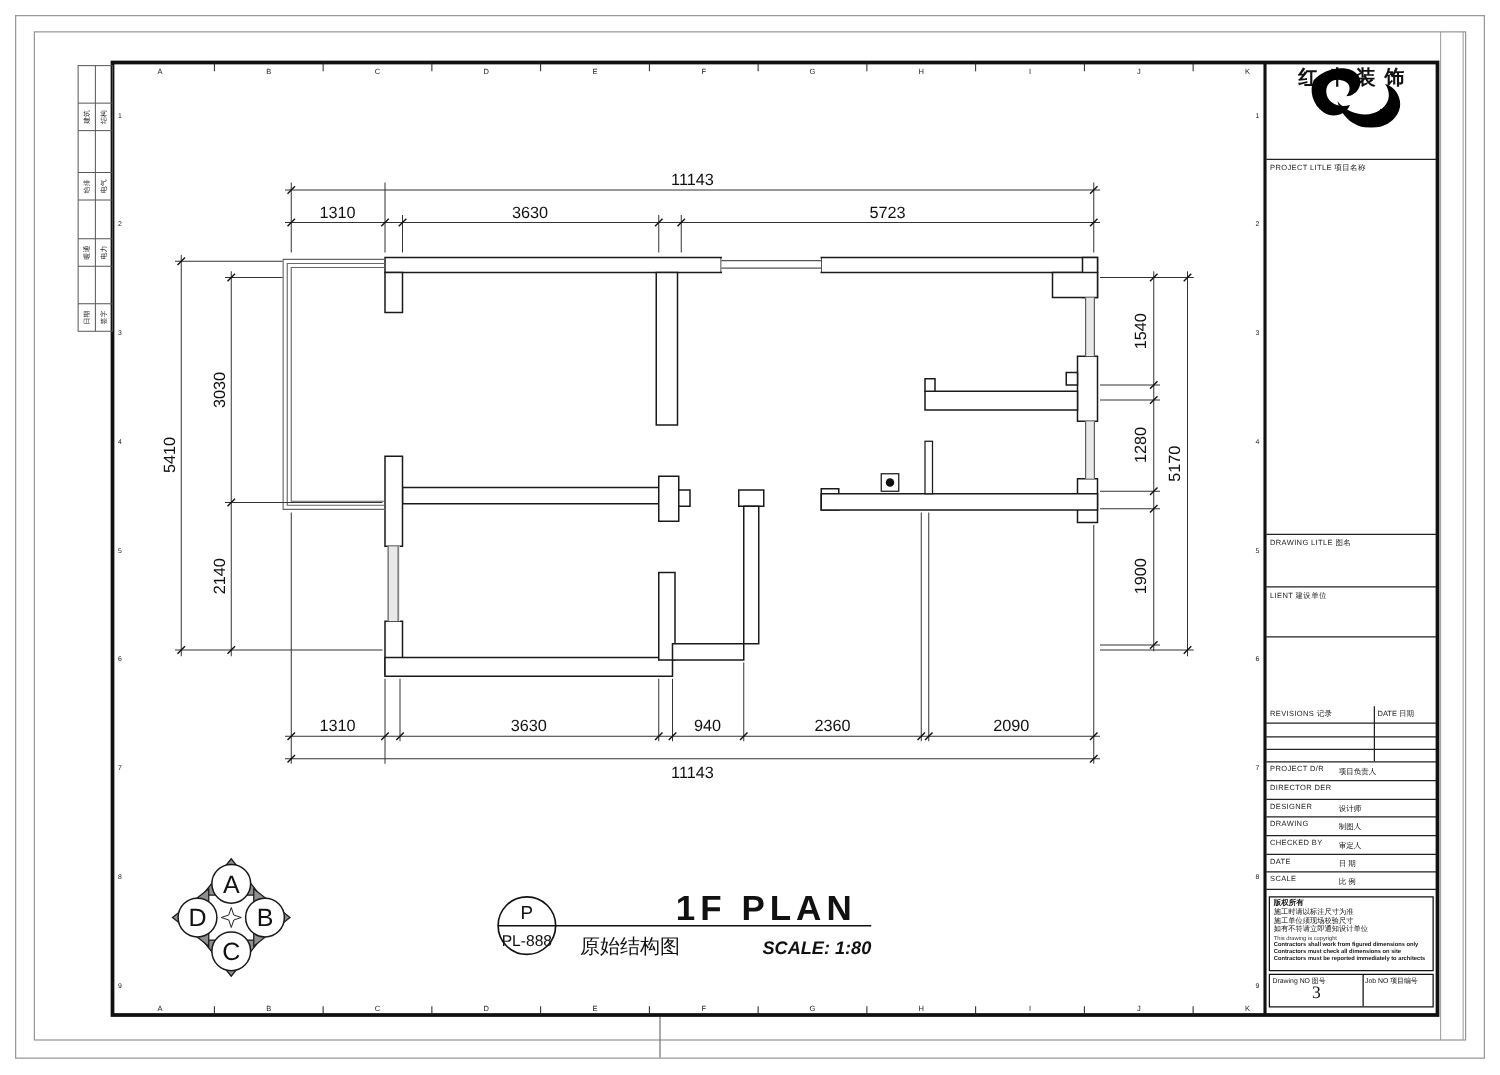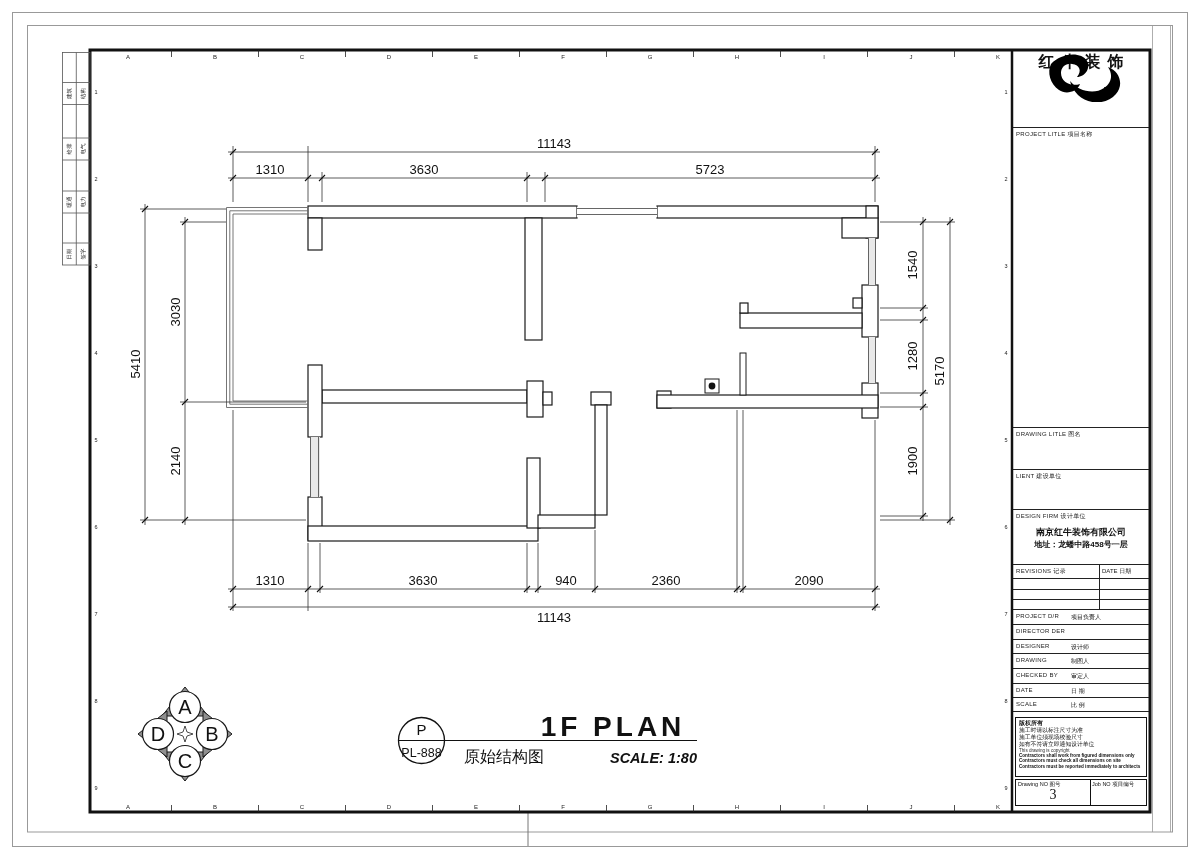--- a/index.html
+++ b/index.html
@@ -357,25 +357,20 @@
   </div>
 
   <div class="tb-sec" style="top:378px;height:42px">
     <span class="lbl">DRAWING LITLE 图名</span>
   </div>
 
   <div class="tb-sec" style="top:420px;height:40px">
     <span class="lbl">LIENT 建设单位</span>
   </div>
 
-  <div class="tb-sec" style="top:460px;height:55px">
-    <span class="lbl">DESIGN FIRM 设计单位</span>
-    <div class="firm-name">南京红牛装饰有限公司</div>
-    <div class="firm-addr">地址：龙蟠中路458号一层</div>
-  </div>
 
   <div class="tb-sec" style="top:515px;height:45px">
     <div class="rev-head">
       <span class="lbl">REVISIONS 记录</span>
       <span class="rev-date-lbl">DATE 日期</span>
     </div>
     <div class="rev-divider"></div>
     <div class="rev-line" style="top:13px"></div>
     <div class="rev-line" style="top:24px"></div>
     <div class="rev-line" style="top:34px"></div>

